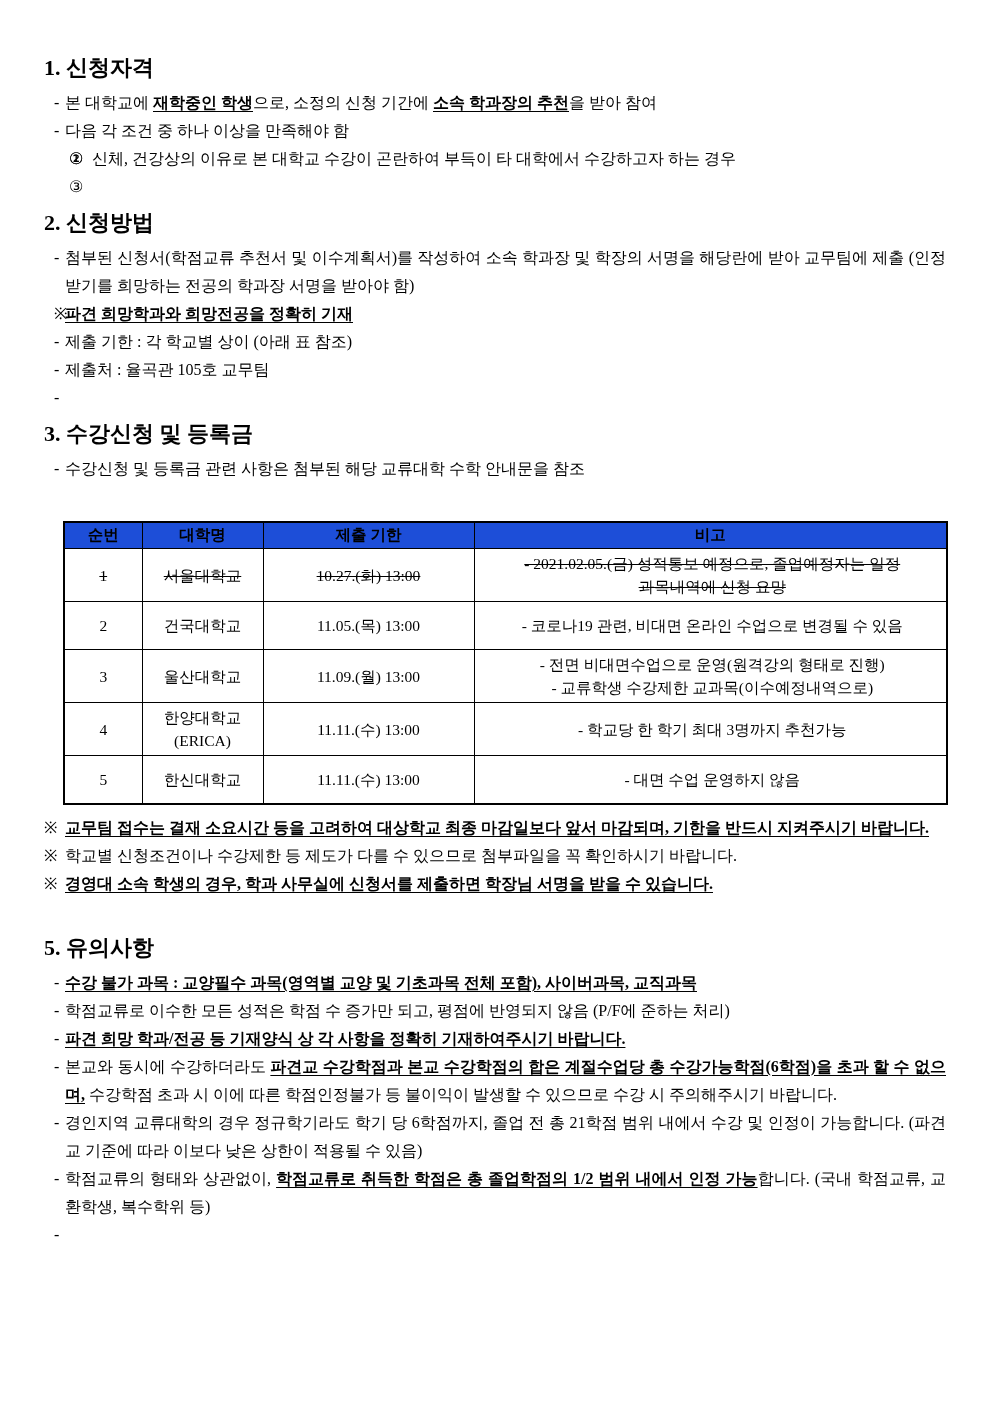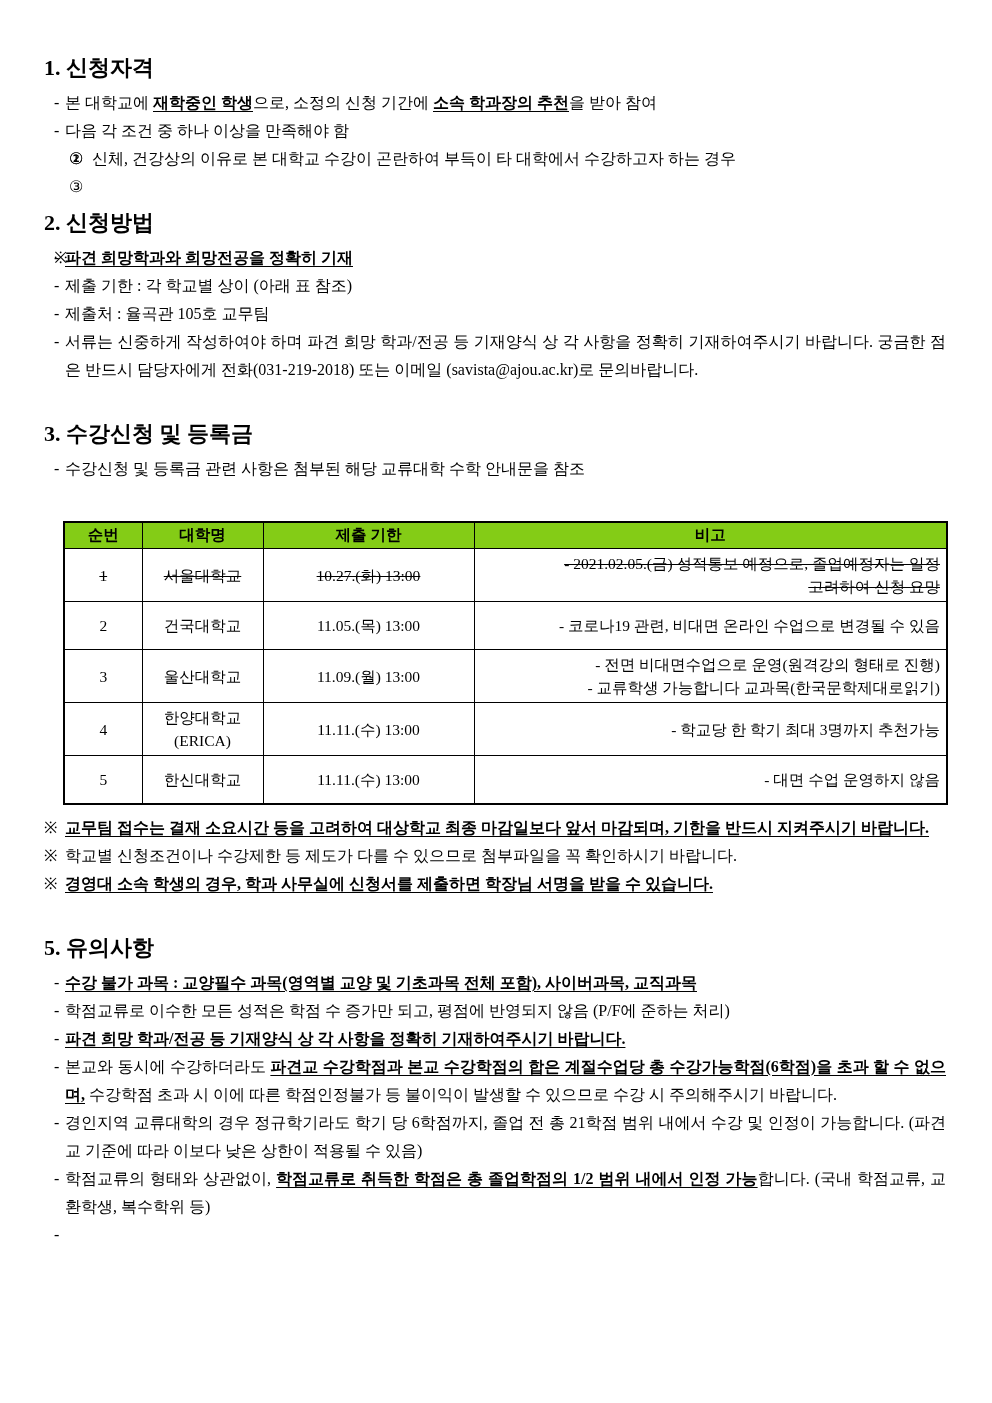--- a/index.html
+++ b/index.html
@@ -28,28 +28,28 @@
   .u { text-decoration: underline; text-underline-offset: 3px; }
   .b.u { text-decoration: underline; }
   
   .tbl {
     border-collapse: collapse; table-layout: fixed;
     width: 885px; margin: 5px 0 9px 19px;
     border: 2px solid #000;
   }
   .tbl th, .tbl td { border: 1px solid #000; font-size: 15.5px; }
   .tbl thead th {
-    background: #84cc16; height: 20px; font-weight: bold;
+    background: #1d4ed8; height: 20px; font-weight: bold;
     text-align: center; padding: 2px 4px;
   }
   .tbl td {
     height: 48px; text-align: center; vertical-align: middle;
     padding: 3px 6px; line-height: 23px;
   }
-  .tbl td.c-note { text-align: right; padding-left: 10px; }
+  .tbl td.c-note { text-align: center; padding-left: 10px; }
   .tbl tr.struck td { text-decoration: line-through; }
   .col-no { width: 78px; }
   .col-univ { width: 121px; }
   .col-dl { width: 211px; }
   
   .notes .item { padding-left: 21px; }
   .notes .item > .marker { left: 0; }
 </style>
 </head>
 <body>
@@ -63,25 +63,25 @@
         <div class="item lv1"><span class="marker">-</span><span>다음 각 조건 중 하나 이상을 만족해야 함</span></div>
         <div class="item lv2"><span class="marker">①</span></div>
         <div class="item lv2"><span class="marker">②</span><span>신체, 건강상의 이유로 본 대학교 수강이 곤란하여 부득이 타 대학에서 수강하고자 하는 경우</span></div>
         <div class="item lv2"><span class="marker">③</span></div>
       </div>
   </div>
 
   <div class="sec">
     <h2 class="sec-title"><span>2.</span> <span>신청방법</span></h2>
     <div class="items">
-        <div class="item lv1"><span class="marker">-</span></div>
+        <div class="item lv1"><span class="marker">-</span><span>첨부된 신청서(학점교류 추천서 및 이수계획서)를 작성하여 소속 학과장 및 학장의 서명을 해당란에 받아 교무팀에 제출 (인정받기를 희망하는 전공의 학과장 서명을 받아야 함)</span></div>
         <div class="item lv1"><span class="marker">※</span><span class="b u">파견 희망학과와 희망전공을 정확히 기재</span></div>
         <div class="item lv1"><span class="marker">-</span><span>제출 기한 : 각 학교별 상이 (아래 표 참조)</span></div>
         <div class="item lv1"><span class="marker">-</span><span>제출처 : 율곡관 105호 교무팀</span></div>
-        <div class="item lv1"><span class="marker">-</span><span>서류는 신중하게 작성하여야 하며 파견 희망 학과/전공 등 기재양식 상 각 사항을 정확히 기재하여주시기 바랍니다. 궁금한 점은 반드시 담당자에게 전화(031-219-2018) 또는 이메일 (savista@ajou.ac.kr)로 문의바랍니다.</span></div>
+        <div class="item lv1"><span class="marker">-</span></div>
       </div>
   </div>
 
   <div class="sec">
     <h2 class="sec-title"><span>3.</span> <span>수강신청 및 등록금</span></h2>
     <div class="items">
         <div class="item lv1"><span class="marker">-</span><span>수강신청 및 등록금 관련 사항은 첨부된 해당 교류대학 수학 안내문을 참조</span></div>
       </div>
   </div>
 
@@ -104,42 +104,42 @@
       </thead>
       <tbody>
           <tr class="struck">
             <td class="c-no">1</td>
             <td class="c-univ">
               <div>서울대학교</div>
             </td>
             <td class="c-dl">10.27.(화) 13:00</td>
             <td class="c-note">
               <div>- 2021.02.05.(금) 성적통보 예정으로, 졸업예정자는 일정</div>
-              <div>고려하여 신청 요망</div>
+              <div>과목내역에 신청 요망</div>
             </td>
           </tr>
           <tr>
             <td class="c-no">2</td>
             <td class="c-univ">
               <div>건국대학교</div>
             </td>
             <td class="c-dl">11.05.(목) 13:00</td>
             <td class="c-note">
               <div>- 코로나19 관련, 비대면 온라인 수업으로 변경될 수 있음</div>
             </td>
           </tr>
           <tr>
             <td class="c-no">3</td>
             <td class="c-univ">
               <div>울산대학교</div>
             </td>
             <td class="c-dl">11.09.(월) 13:00</td>
             <td class="c-note">
               <div>- 전면 비대면수업으로 운영(원격강의 형태로 진행)</div>
-              <div>- 교류학생 가능합니다 교과목(한국문학제대로읽기)</div>
+              <div>- 교류학생 수강제한 교과목(이수예정내역으로)</div>
             </td>
           </tr>
           <tr>
             <td class="c-no">4</td>
             <td class="c-univ">
               <div>한양대학교</div>
               <div>(ERICA)</div>
             </td>
             <td class="c-dl">11.11.(수) 13:00</td>
             <td class="c-note">

